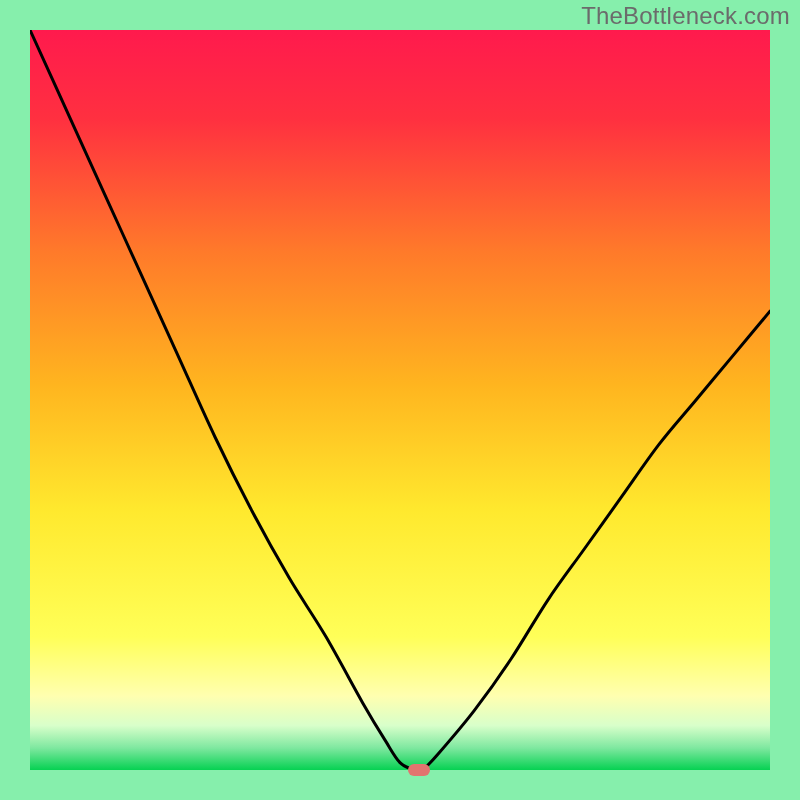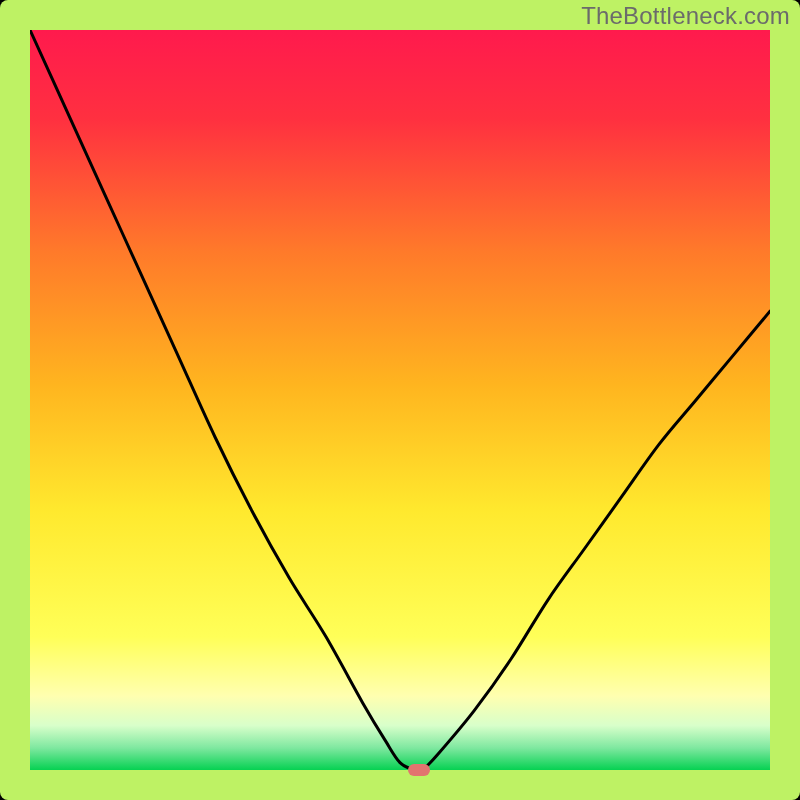--- a/index.html
+++ b/index.html
@@ -7,22 +7,21 @@
     padding: 0;
     width: 800px;
     height: 800px;
     background: #000;
     overflow: hidden;
   }
   .frame {
     position: relative;
     width: 800px;
     height: 800px;
-    background: #bef264;
-    border-radius: 8px;
+    background: #86efac;
   }
   .watermark {
     position: absolute;
     top: 2px;
     right: 10px;
     color: #6b6b6b;
     font-family: Arial, Helvetica, sans-serif;
     font-size: 24px;
     font-weight: 500;
     letter-spacing: 0.2px;

